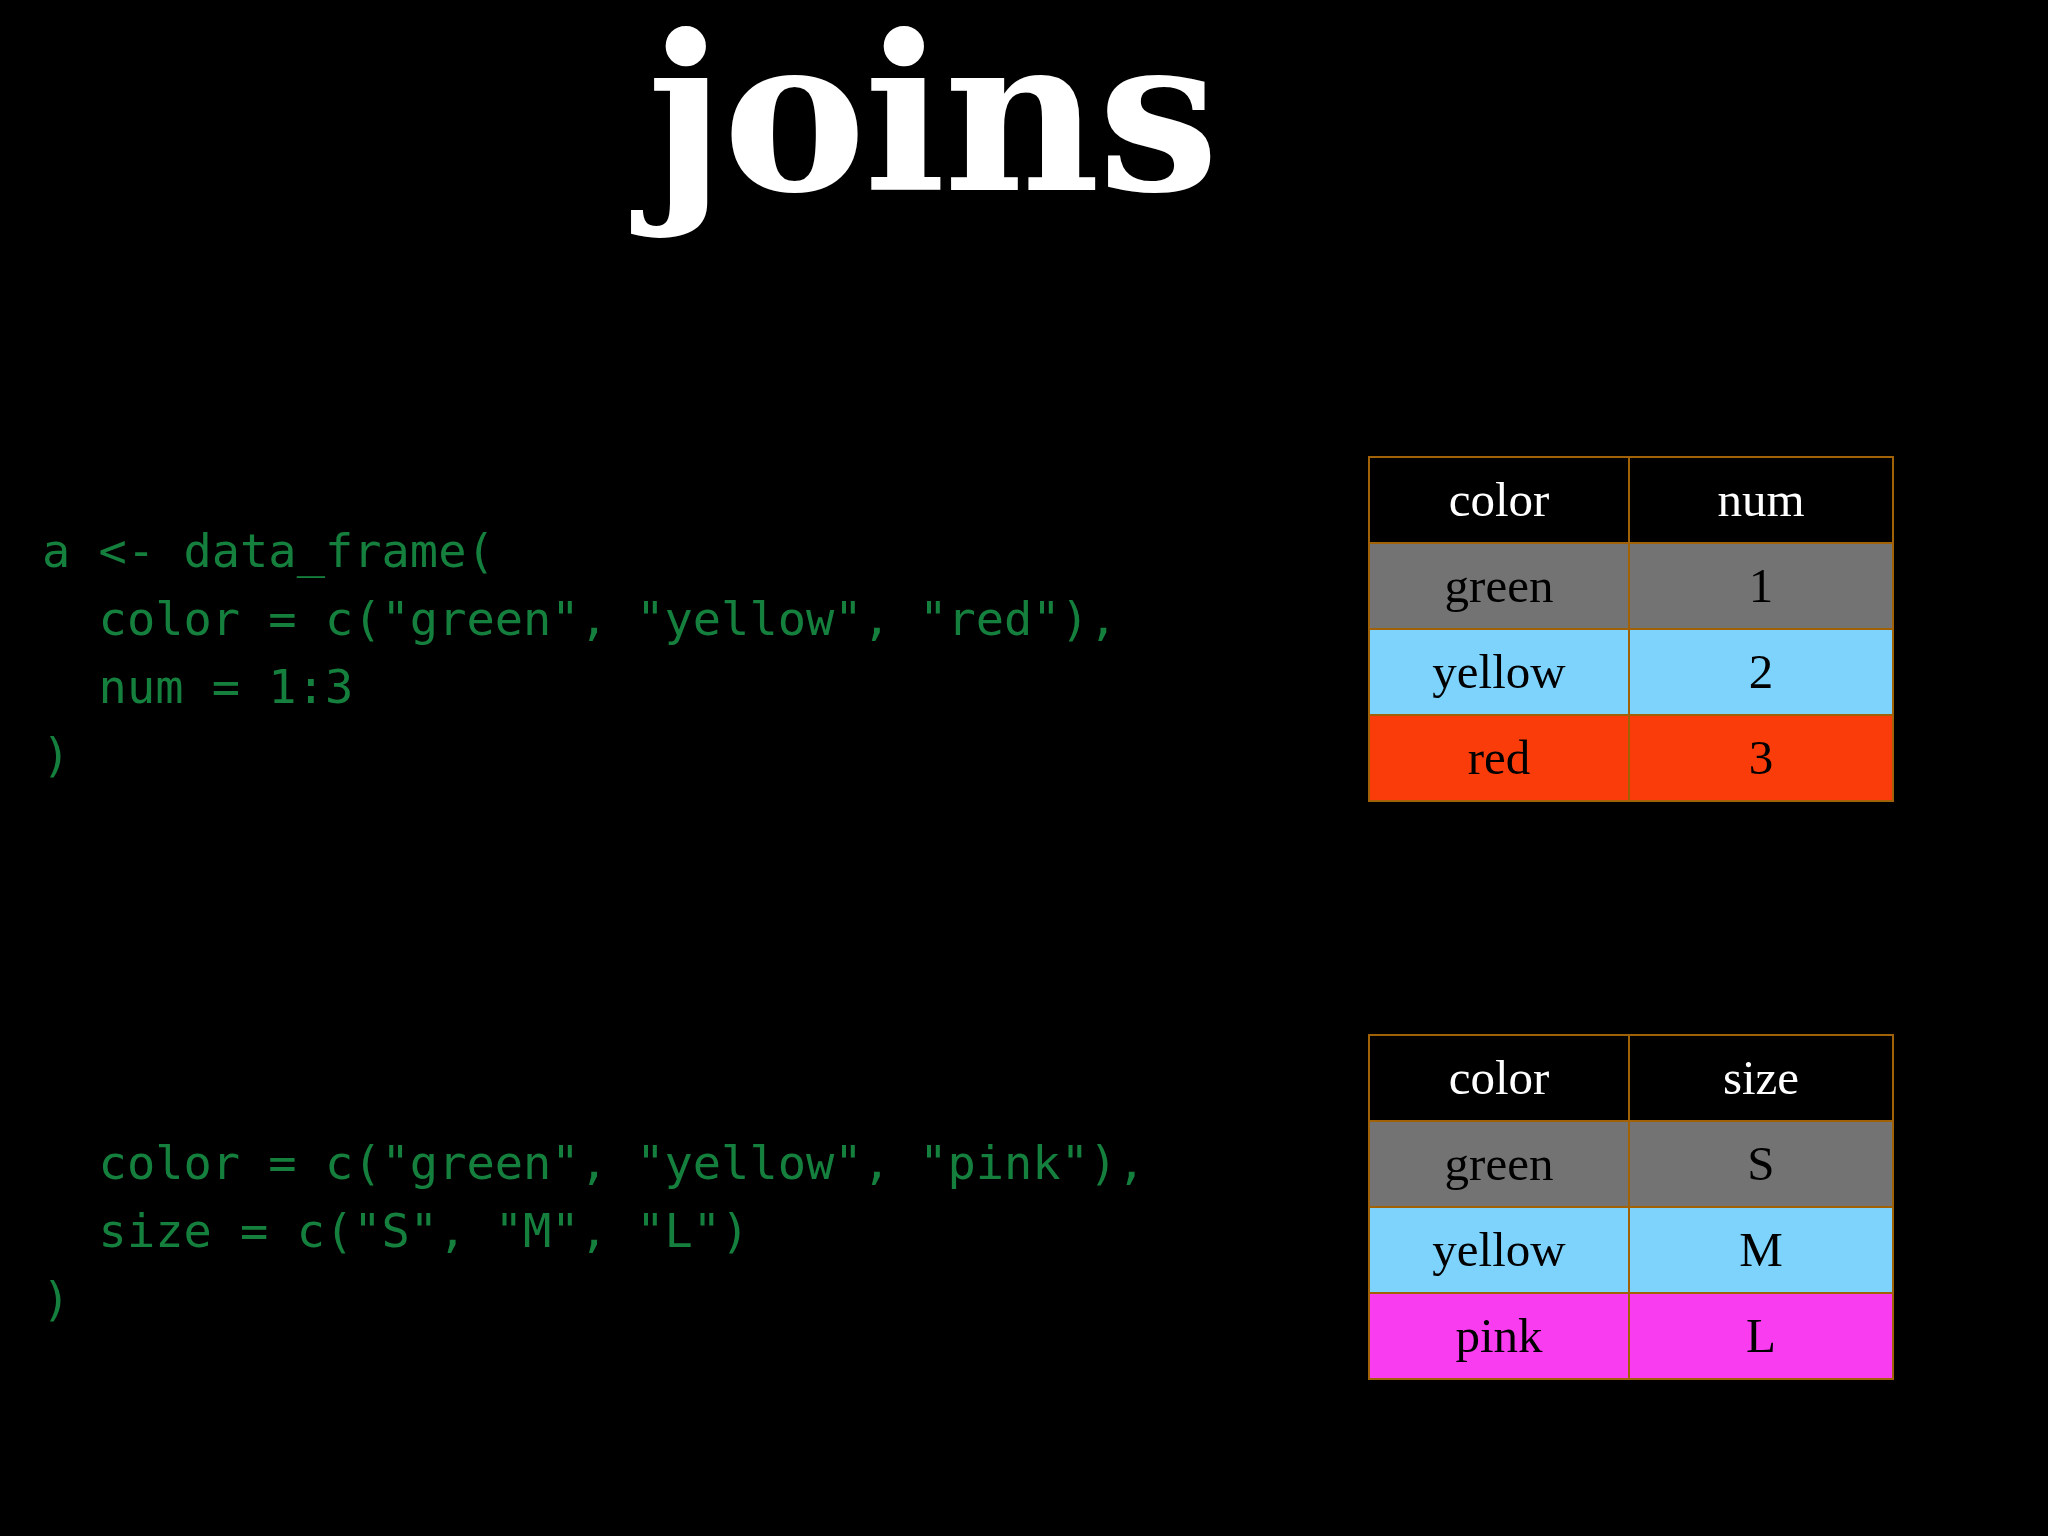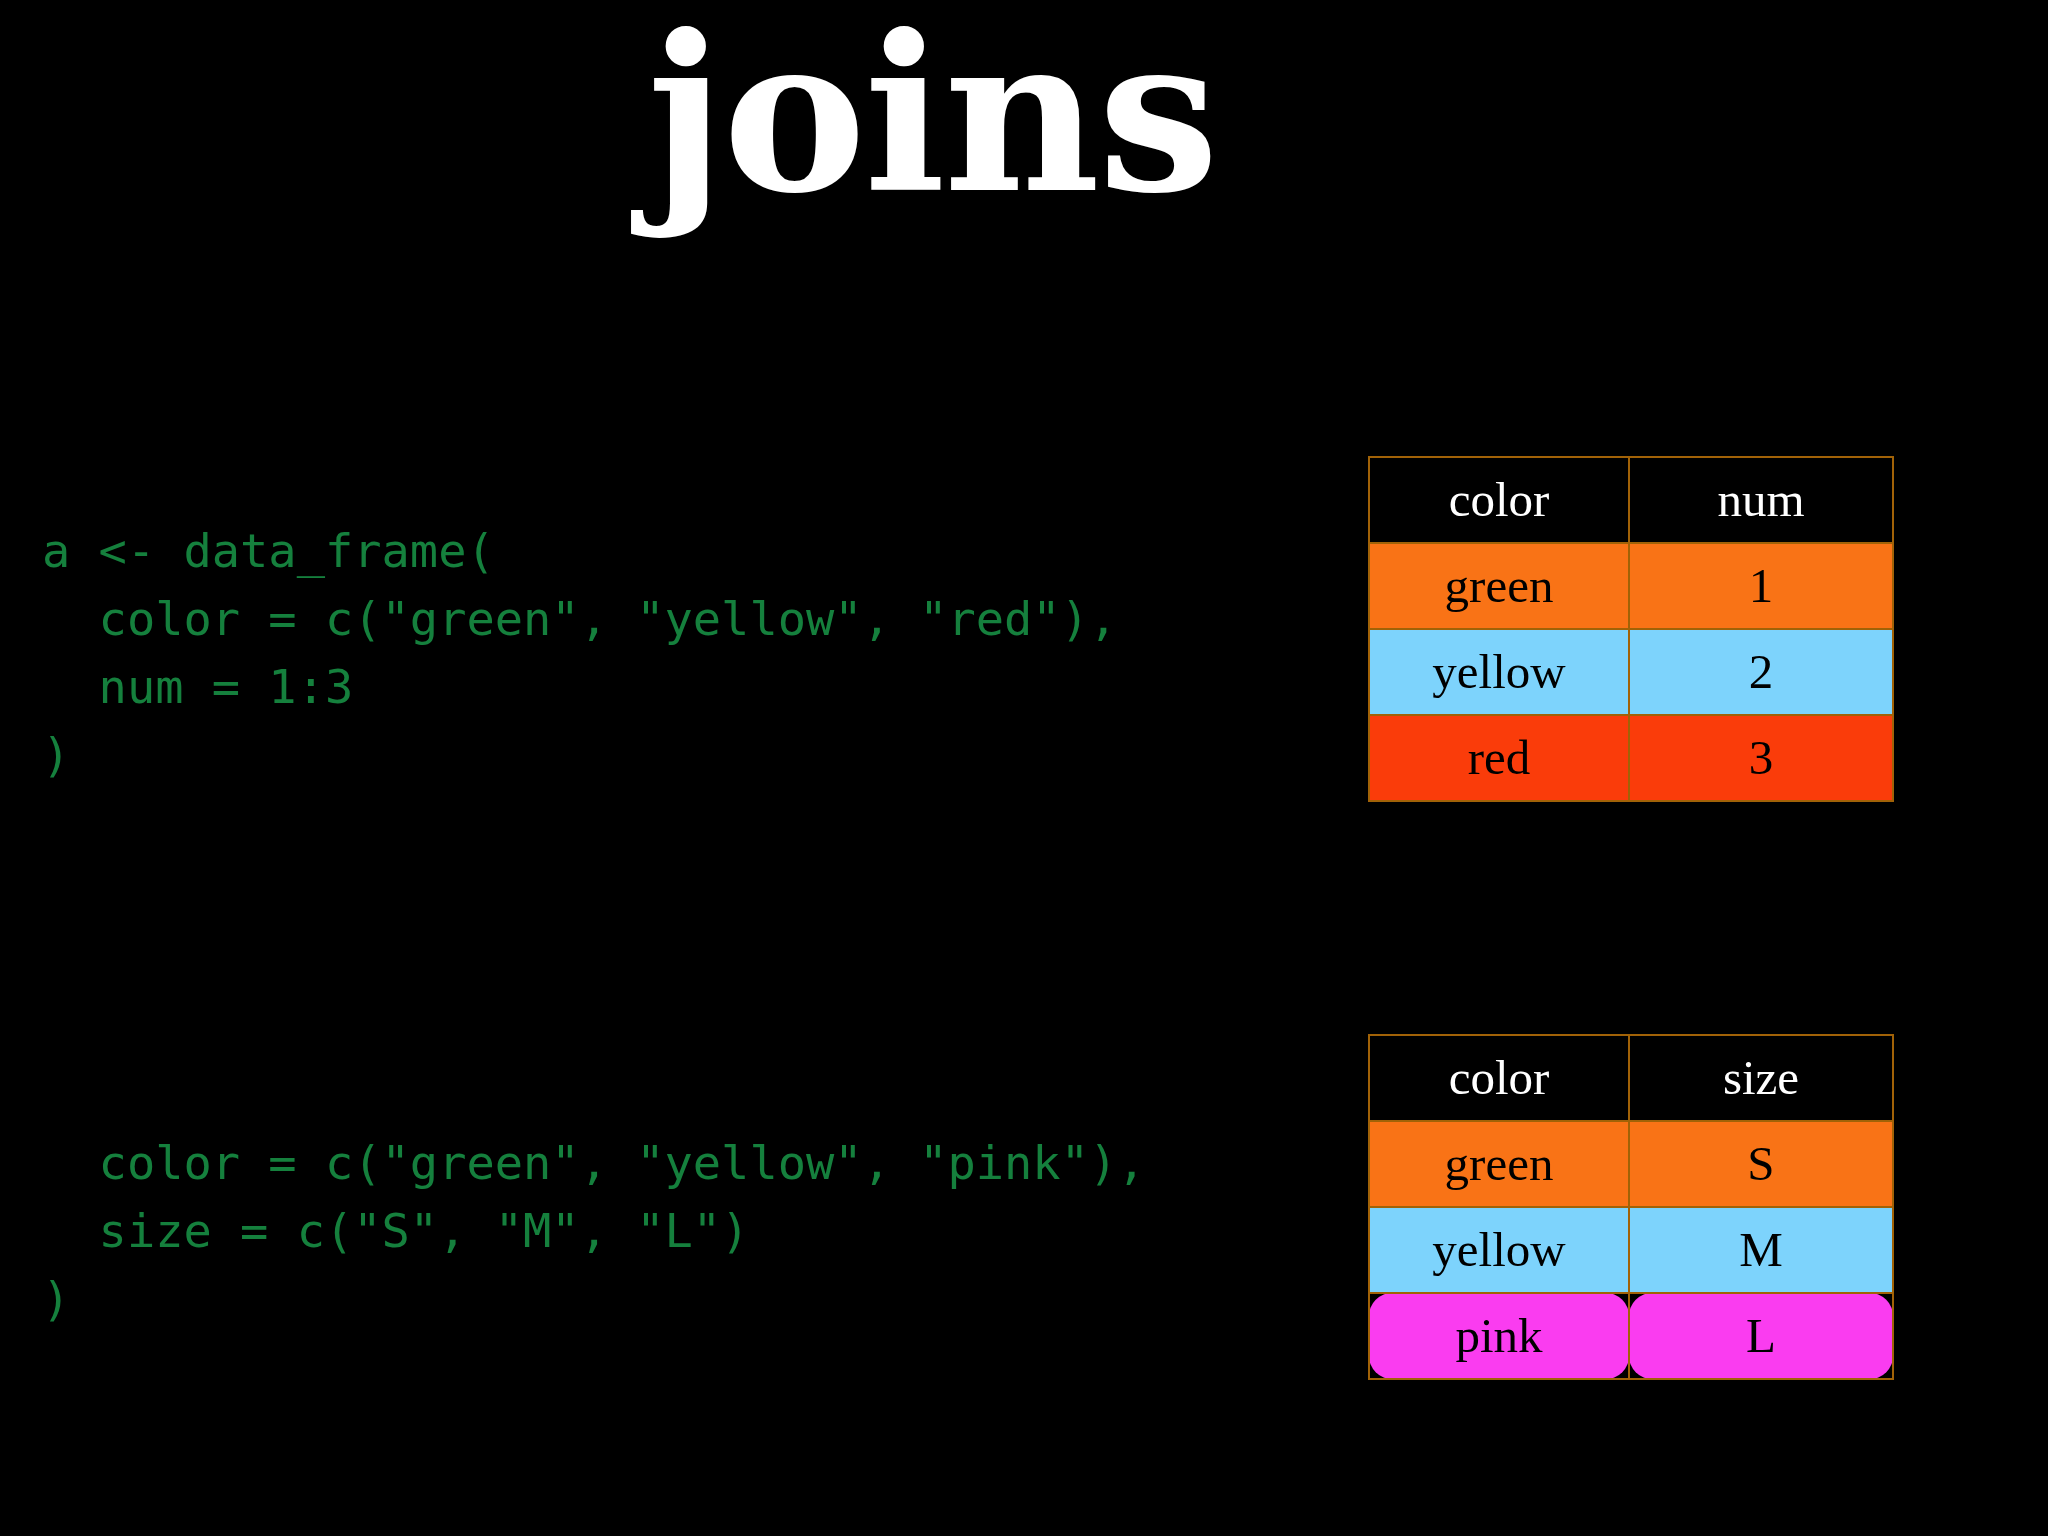--- a/index.html
+++ b/index.html
@@ -73,24 +73,24 @@
   .df-table th {
     background: #000000;
     color: #ffffff;
   }
   .df-table td {
     color: #000000;
   }
   .df-table col.c1 { width: 260px; }
   .df-table col.c2 { width: 264px; }
 
-  .row-green  td { background: #f97316; }
+  .row-green  td { background: #737373; }
   .row-yellow td { background: #7dd3fc; }
   .row-red    td { background: #fa3c0a; }
-  .row-pink   td { background: #fa3cf0; border-radius: 23px; }
+  .row-pink   td { background: #fa3cf0; }
 </style>
 </head>
 <body>
 
 <div id="slide-title">joins</div>
 
 <pre id="code-block-a" class="code-block"><span class="code-line">a &lt;- data_frame(</span><span class="code-line">  color = c("green", "yellow", "red"),</span><span class="code-line">  num = 1:3</span><span class="code-line">)</span></pre>
 
 <pre id="code-block-b" class="code-block"><span class="code-line">  color = c("green", "yellow", "pink"),</span><span class="code-line">  size = c("S", "M", "L")</span><span class="code-line">)</span></pre>
 

